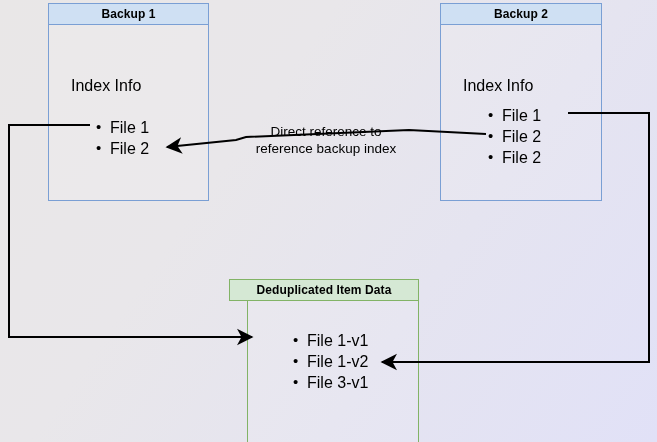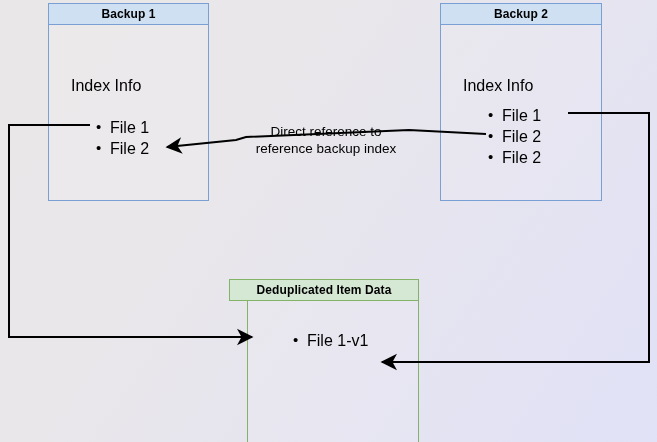--- a/index.html
+++ b/index.html
@@ -148,20 +148,22 @@
         <li>File 2</li>
       </ul>
     </div>
   </div>
 
   <div class="box box-green" style="left:229px; top:279px; width:190px; height:200px;">
     <div class="box-header">Deduplicated Item Data</div>
     <div class="box-body">
       <ul class="file-list" style="left:45px; top:29px;">
         <li>File 1-v1</li>
+        <li>File 1-v2</li>
+        <li>File 3-v1</li>
       </ul>
     </div>
   </div>
 
   <div class="caption" style="left:250px; top:123px; width:152px;">
     <div>Direct reference to</div>
     <div>reference backup index</div>
   </div>
 
   <svg id="connectors" viewBox="0 0 657 442">

